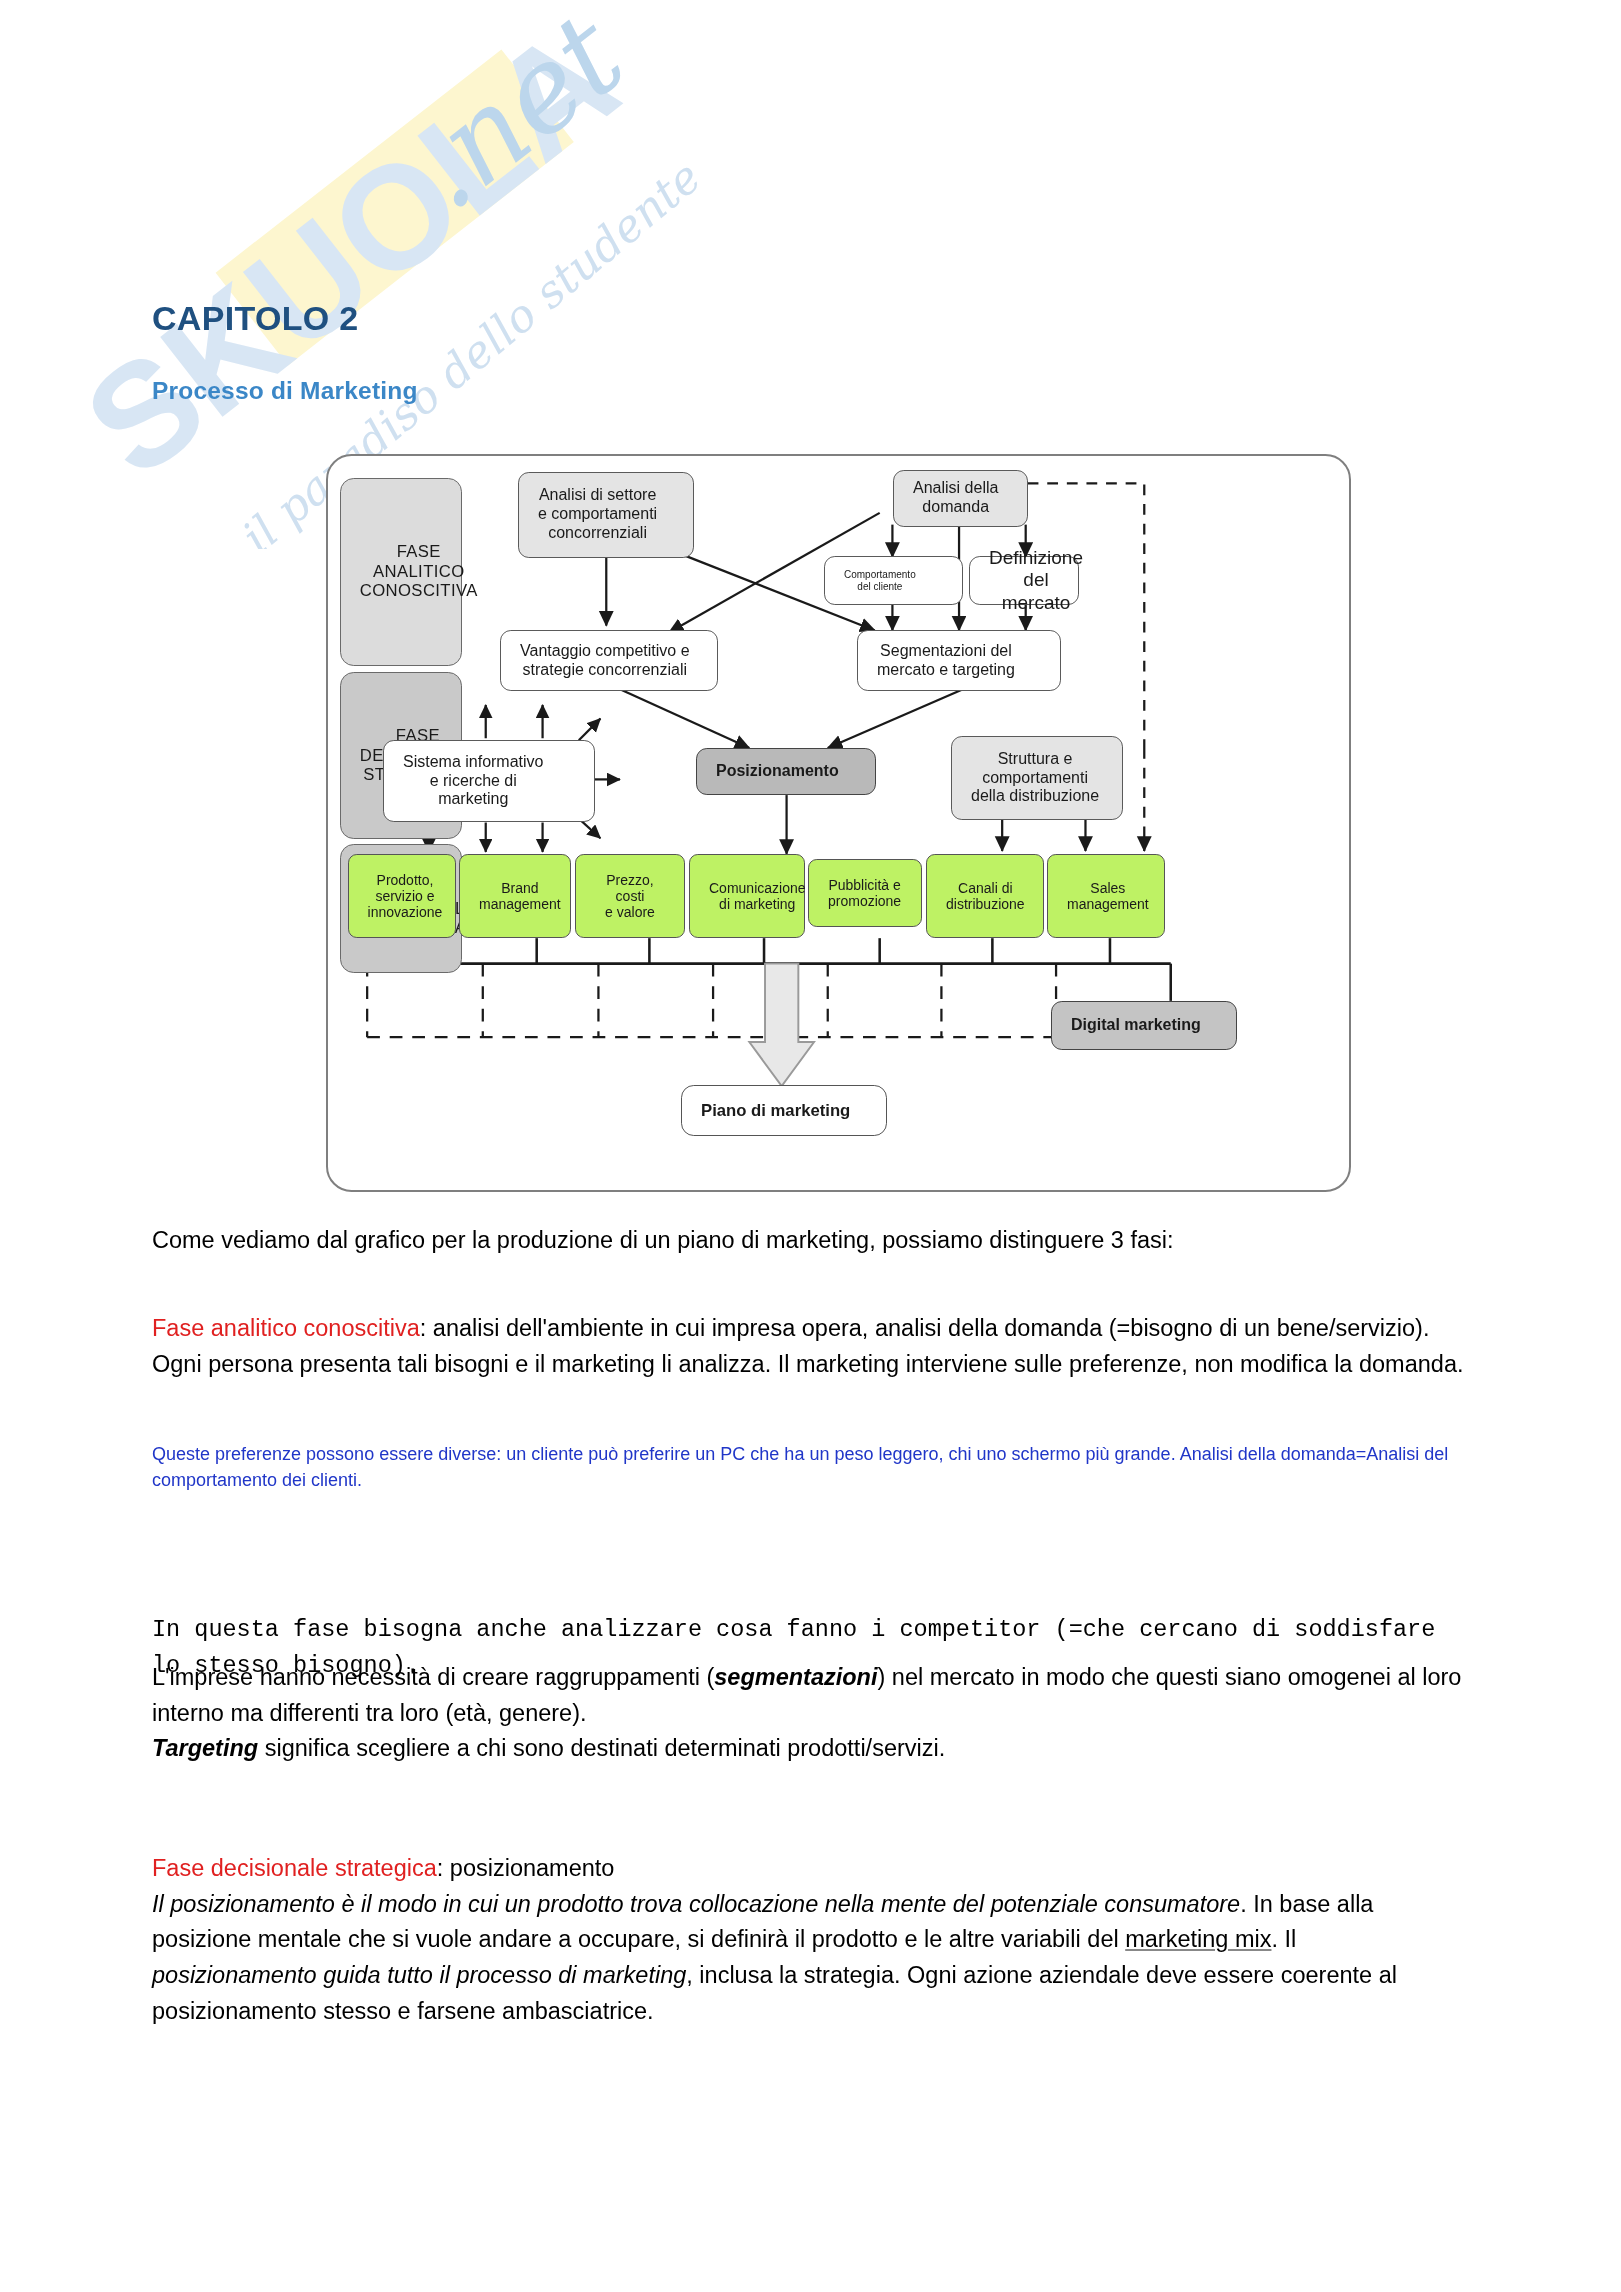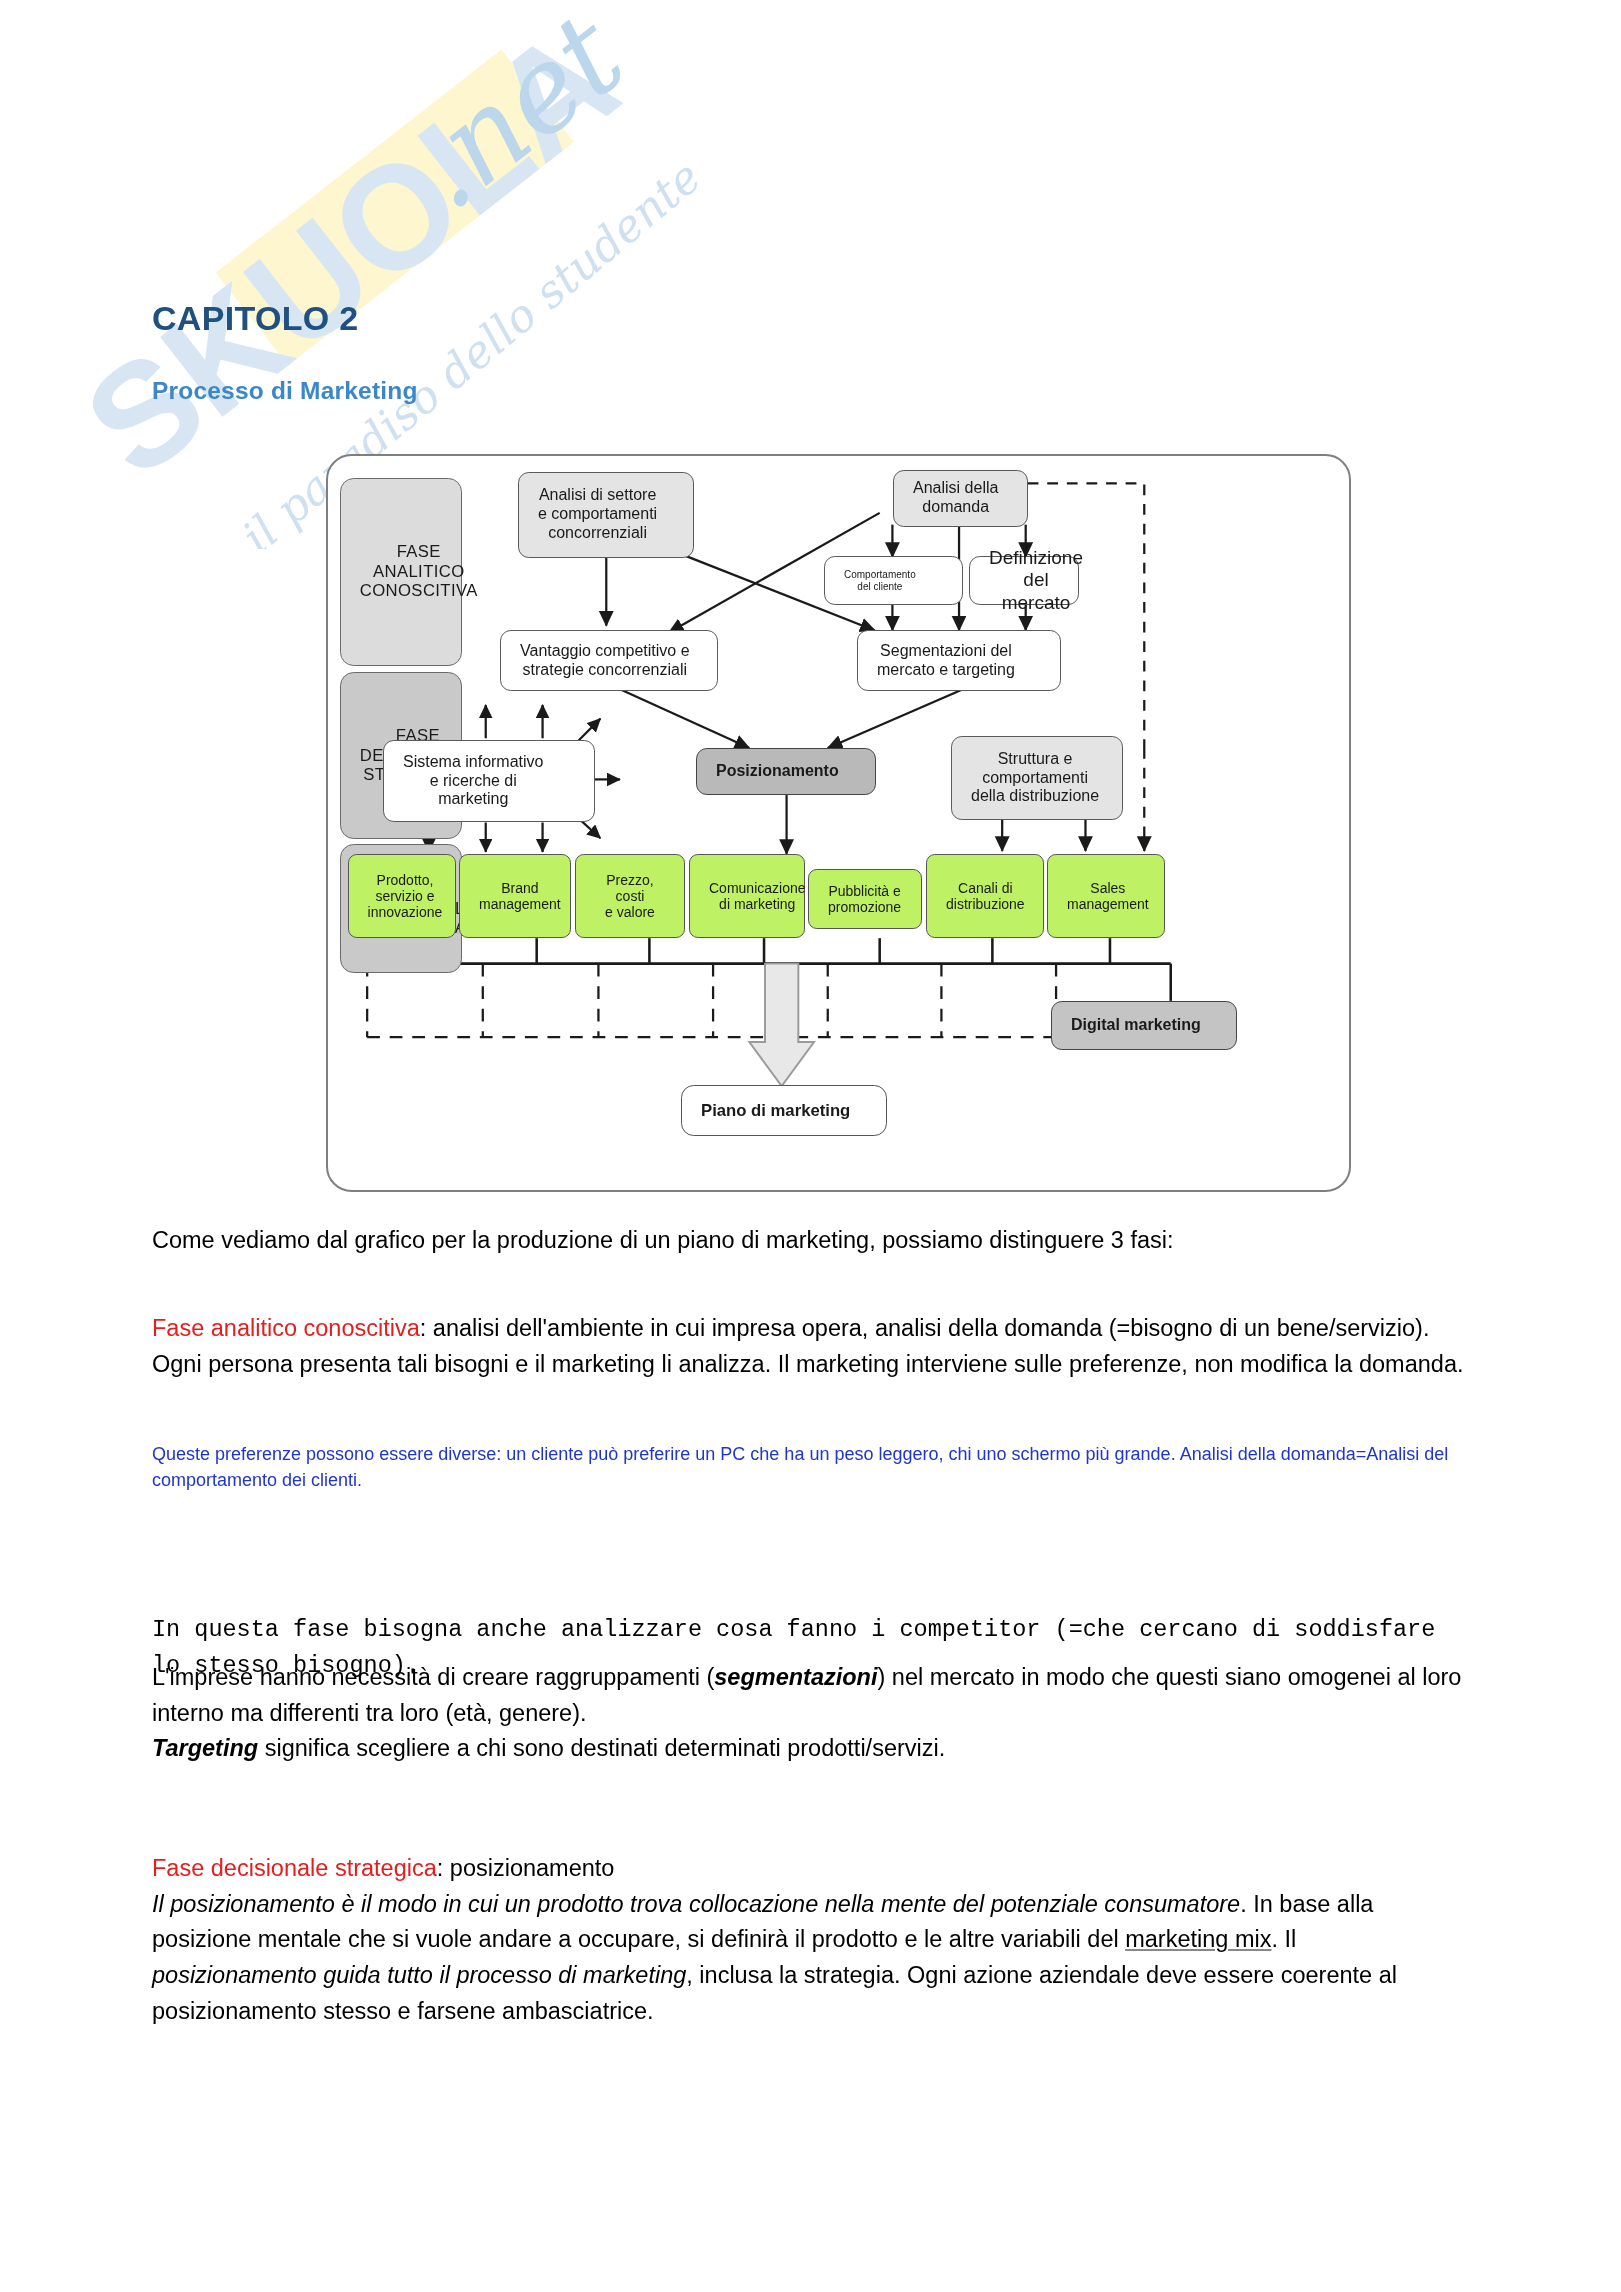--- a/index.html
+++ b/index.html
@@ -327,21 +327,21 @@
 management</span>
       </div>
       <div class="node op" style="left:249px; top:400px; width:110px; height:84px;">
         <span style="white-space:pre-line">Prezzo, costi
 e valore</span>
       </div>
       <div class="node op" style="left:363px; top:400px; width:116px; height:84px;">
         <span style="white-space:pre-line">Comunicazione
 di marketing</span>
       </div>
-      <div class="node op" style="left:482px; top:415px; width:114px; height:60px;">
+      <div class="node op" style="left:482px; top:405px; width:114px; height:68px;">
         <span style="white-space:pre-line">Pubblicità e
 promozione</span>
       </div>
       <div class="node op" style="left:600px; top:400px; width:118px; height:84px;">
         <span style="white-space:pre-line">Canali di
 distribuzione</span>
       </div>
       <div class="node op" style="left:721px; top:400px; width:118px; height:84px;">
         <span style="white-space:pre-line">Sales
 management</span>

